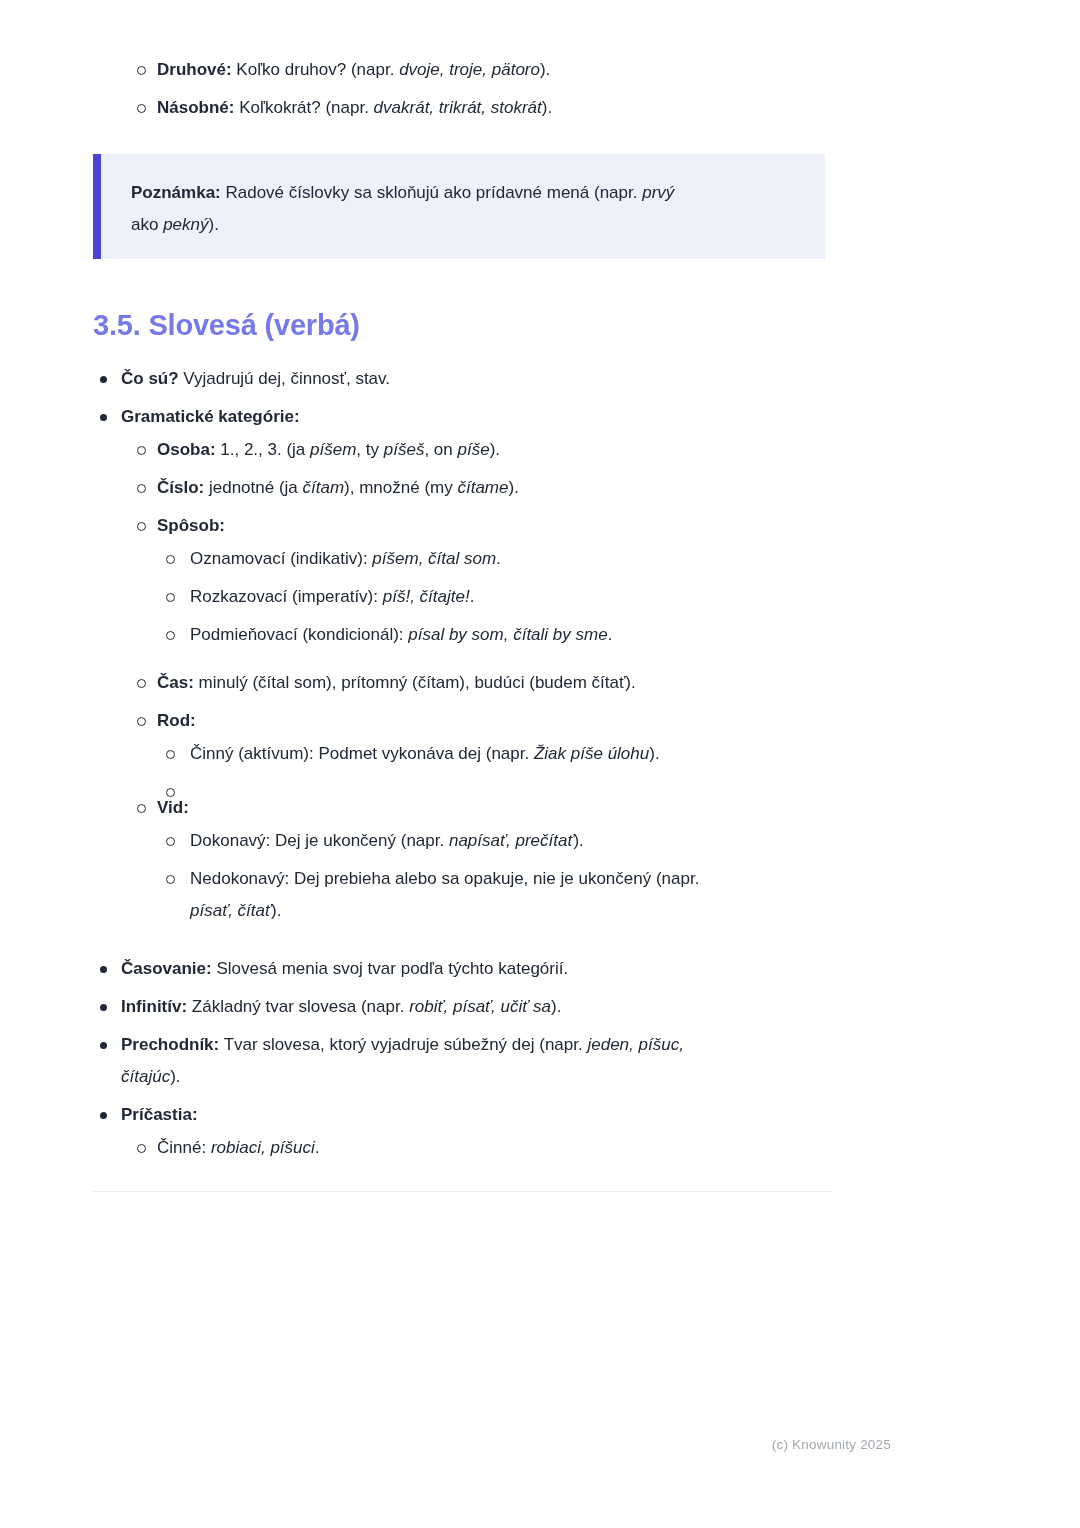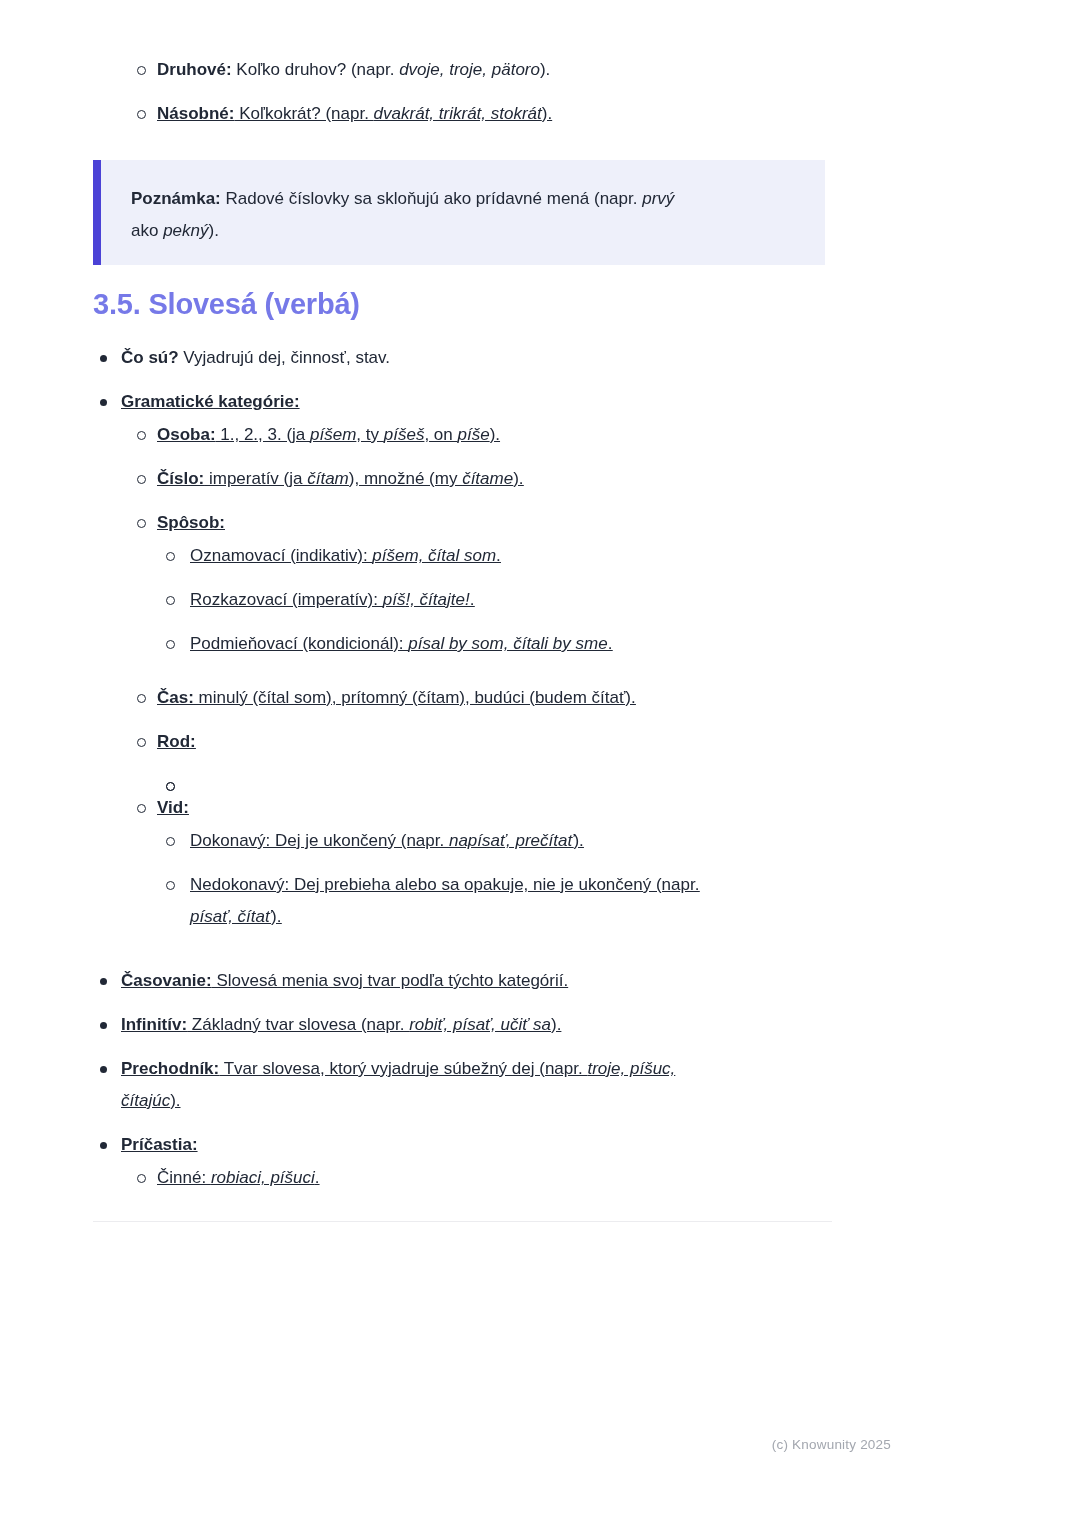--- a/index.html
+++ b/index.html
@@ -20,21 +20,21 @@
     font-family:"Liberation Sans","DejaVu Sans",sans-serif;
     background:var(--page-bg);
     color:var(--text);
     overflow:hidden;
   }
   .page{position:relative;width:961px;height:1528px;background:var(--page-bg);overflow:hidden;padding-left:33px;}
   .content{position:absolute;left:93px;top:54px;width:739px;z-index:1;}
 
   
   .item{position:relative;font-size:17px;line-height:32px;}
-  .item + .item{margin-top:12px;text-decoration:underline;}
+  .item + .item{margin-top:6px;}
   .children{margin-top:1px;padding-bottom:10px;}
 
   .lv1{padding-left:28px;}
   .lv1 > .marker{left:7px;}
   .lv2{padding-left:36px;}
   .lv2 > .marker{left:16px;}
   .lv3{padding-left:33px;}
   .lv3 > .marker{left:9px;}
   .indent-2{padding-left:28px;}
 
@@ -50,21 +50,21 @@
   .note{
     margin-top:30px;
     width:732px;
     background:var(--note-bg);
     border-left:8px solid var(--note-border);
     border-radius:0;
     padding:23px 30px 18px 30px;
   }
   .note p{font-size:17px;line-height:32px;}
   .heading{
-    margin-top:21px;
+    margin-top:48px;
     font-size:29px;
     line-height:36px;
     font-weight:700;
     color:var(--heading);
     letter-spacing:-0.2px;
   }
   .heading + .list-block{margin-top:20px;}
 
   .divider{height:1px;width:100%;background:var(--divider);margin-top:17px;}
 
@@ -100,39 +100,39 @@
         <div class="item lv2"><span class="marker mcircle"></span><span><span class="b">Násobné:</span><span> Koľkokrát? (napr. </span><span class="i">dvakrát, trikrát, stokrát</span><span>).</span></span></div>
       </div>
       <div class="note">
         <p><span class="b">Poznámka:</span><span> Radové číslovky sa skloňujú ako prídavné mená (napr. </span><span class="i">prvý</span><br><span>ako </span><span class="i">pekný</span><span>).</span></p>
       </div>
       <h2 class="heading">3.5. Slovesá (verbá)</h2>
       <div class="list-block">
         <div class="item lv1"><span class="marker mdisc"></span><span><span class="b">Čo sú?</span><span> Vyjadrujú dej, činnosť, stav.</span></span></div>
         <div class="item lv1"><span class="marker mdisc"></span><span><span class="b">Gramatické kategórie:</span></span><div class="children">
             <div class="item lv2"><span class="marker mcircle"></span><span><span class="b">Osoba:</span><span> 1., 2., 3. (ja </span><span class="i">píšem</span><span>, ty </span><span class="i">píšeš</span><span>, on </span><span class="i">píše</span><span>).</span></span></div>
-            <div class="item lv2"><span class="marker mcircle"></span><span><span class="b">Číslo:</span><span> imperatív (ja </span><span class="i">čítam</span><span>), množné (my </span><span class="i">čítame</span><span>).</span></span></div>
+            <div class="item lv2"><span class="marker mcircle"></span><span><span class="b">Číslo:</span><span> jednotné (ja </span><span class="i">čítam</span><span>), množné (my </span><span class="i">čítame</span><span>).</span></span></div>
             <div class="item lv2"><span class="marker mcircle"></span><span><span class="b">Spôsob:</span></span><div class="children">
                 <div class="item lv3"><span class="marker mcircle"></span><span><span>Oznamovací (indikativ): </span><span class="i">píšem, čítal som</span><span>.</span></span></div>
                 <div class="item lv3"><span class="marker mcircle"></span><span><span>Rozkazovací (imperatív): </span><span class="i">píš!, čítajte!</span><span>.</span></span></div>
                 <div class="item lv3"><span class="marker mcircle"></span><span><span>Podmieňovací (kondicionál): </span><span class="i">písal by som, čítali by sme</span><span>.</span></span></div>
               </div></div>
             <div class="item lv2"><span class="marker mcircle"></span><span><span class="b">Čas:</span><span> minulý (čítal som), prítomný (čítam), budúci (budem čítať).</span></span></div>
             <div class="item lv2"><span class="marker mcircle"></span><span><span class="b">Rod:</span></span><div class="children">
-                <div class="item lv3"><span class="marker mcircle"></span></div>
+                <div class="item lv3"><span class="marker mcircle"></span><span><span>Činný (aktívum): Podmet vykonáva dej (napr. </span><span class="i">Žiak píše úlohu</span><span>).</span></span></div>
                 <div class="item lv3"><span class="marker mcircle"></span></div>
               </div></div>
             <div class="item lv2"><span class="marker mcircle"></span><span><span class="b">Vid:</span></span><div class="children">
                 <div class="item lv3"><span class="marker mcircle"></span><span><span>Dokonavý: Dej je ukončený (napr. </span><span class="i">napísať, prečítať</span><span>).</span></span></div>
                 <div class="item lv3"><span class="marker mcircle"></span><span><span>Nedokonavý: Dej prebieha alebo sa opakuje, nie je ukončený (napr.</span><br><span class="i">písať, čítať</span><span>).</span></span></div>
               </div></div>
           </div></div>
         <div class="item lv1"><span class="marker mdisc"></span><span><span class="b">Časovanie:</span><span> Slovesá menia svoj tvar podľa týchto kategórií.</span></span></div>
         <div class="item lv1"><span class="marker mdisc"></span><span><span class="b">Infinitív:</span><span> Základný tvar slovesa (napr. </span><span class="i">robiť, písať, učiť sa</span><span>).</span></span></div>
-        <div class="item lv1"><span class="marker mdisc"></span><span><span class="b">Prechodník:</span><span> Tvar slovesa, ktorý vyjadruje súbežný dej (napr. </span><span class="i">troje, píšuc,</span><br><span class="i">čítajúc</span><span>).</span></span></div>
+        <div class="item lv1"><span class="marker mdisc"></span><span><span class="b">Prechodník:</span><span> Tvar slovesa, ktorý vyjadruje súbežný dej (napr. </span><span class="i">jeden, píšuc,</span><br><span class="i">čítajúc</span><span>).</span></span></div>
         <div class="item lv1"><span class="marker mdisc"></span><span><span class="b">Príčastia:</span></span><div class="children">
             <div class="item lv2"><span class="marker mcircle"></span><span><span>Činné: </span><span class="i">robiaci, píšuci</span><span>.</span></span></div>
           </div></div>
       </div>
       <div class="divider"></div>
     </main>
   <div class="footer">(c) Knowunity 2025</div>
   <div class="strip"></div>
 </div>
 

